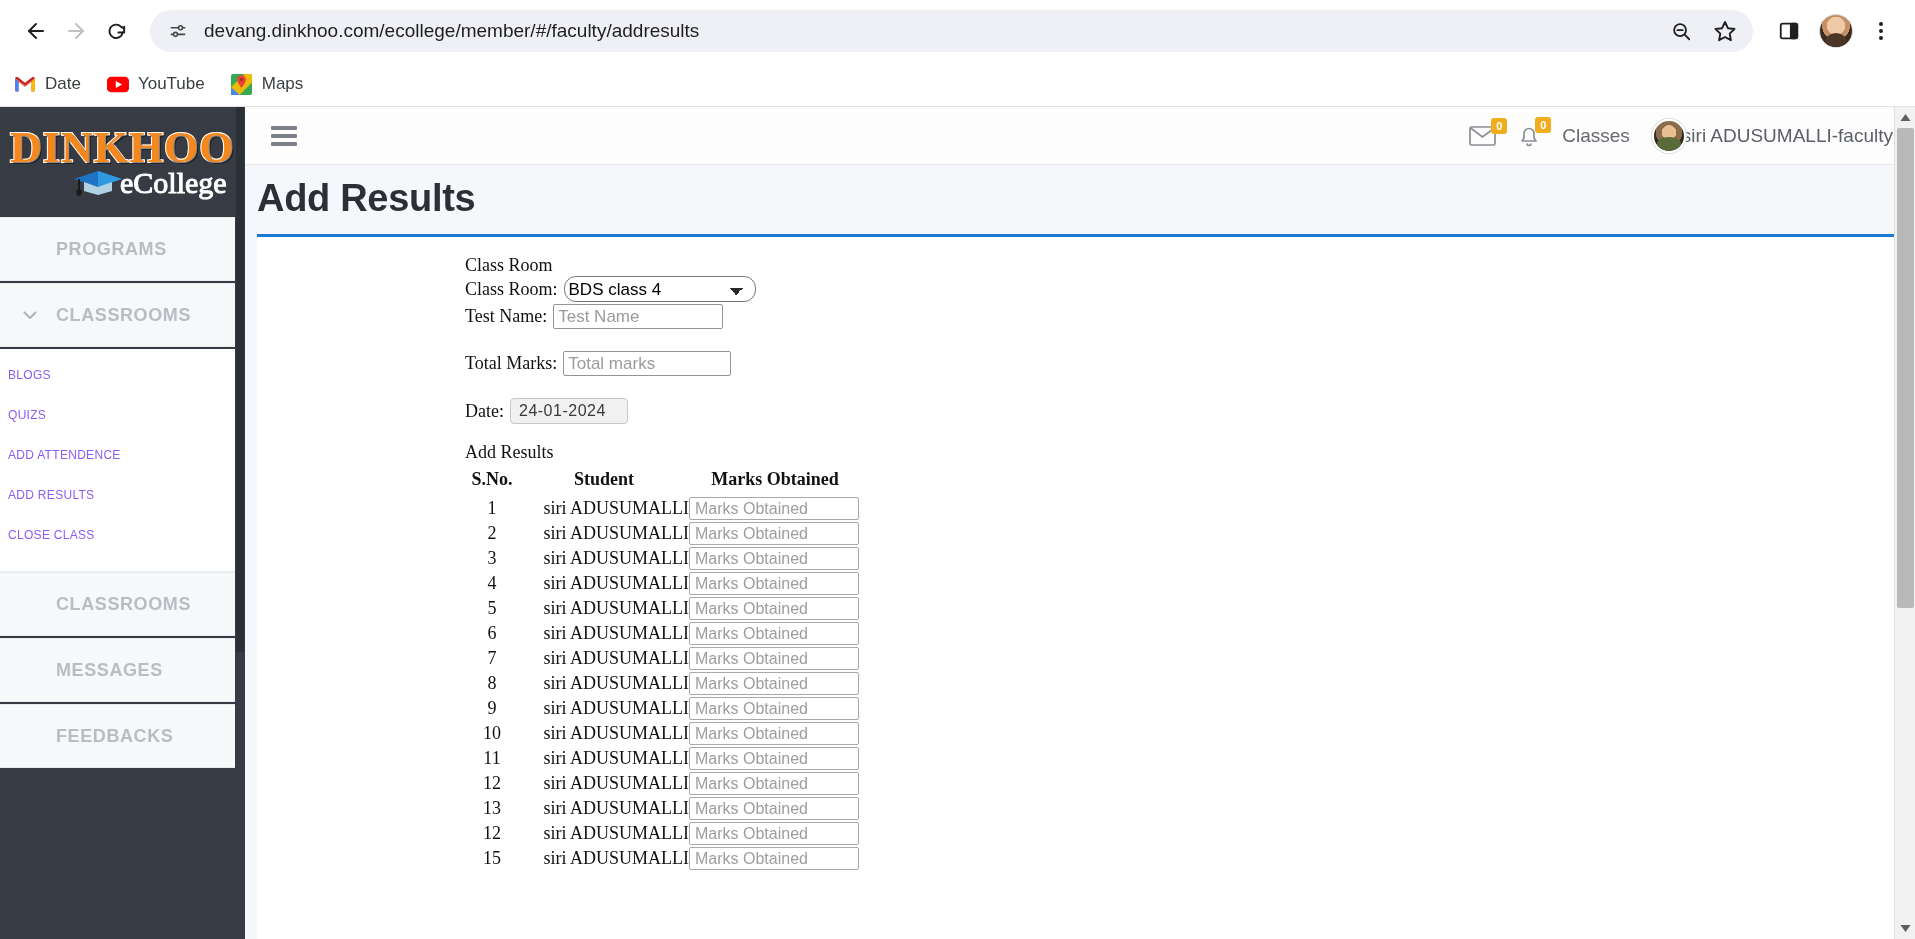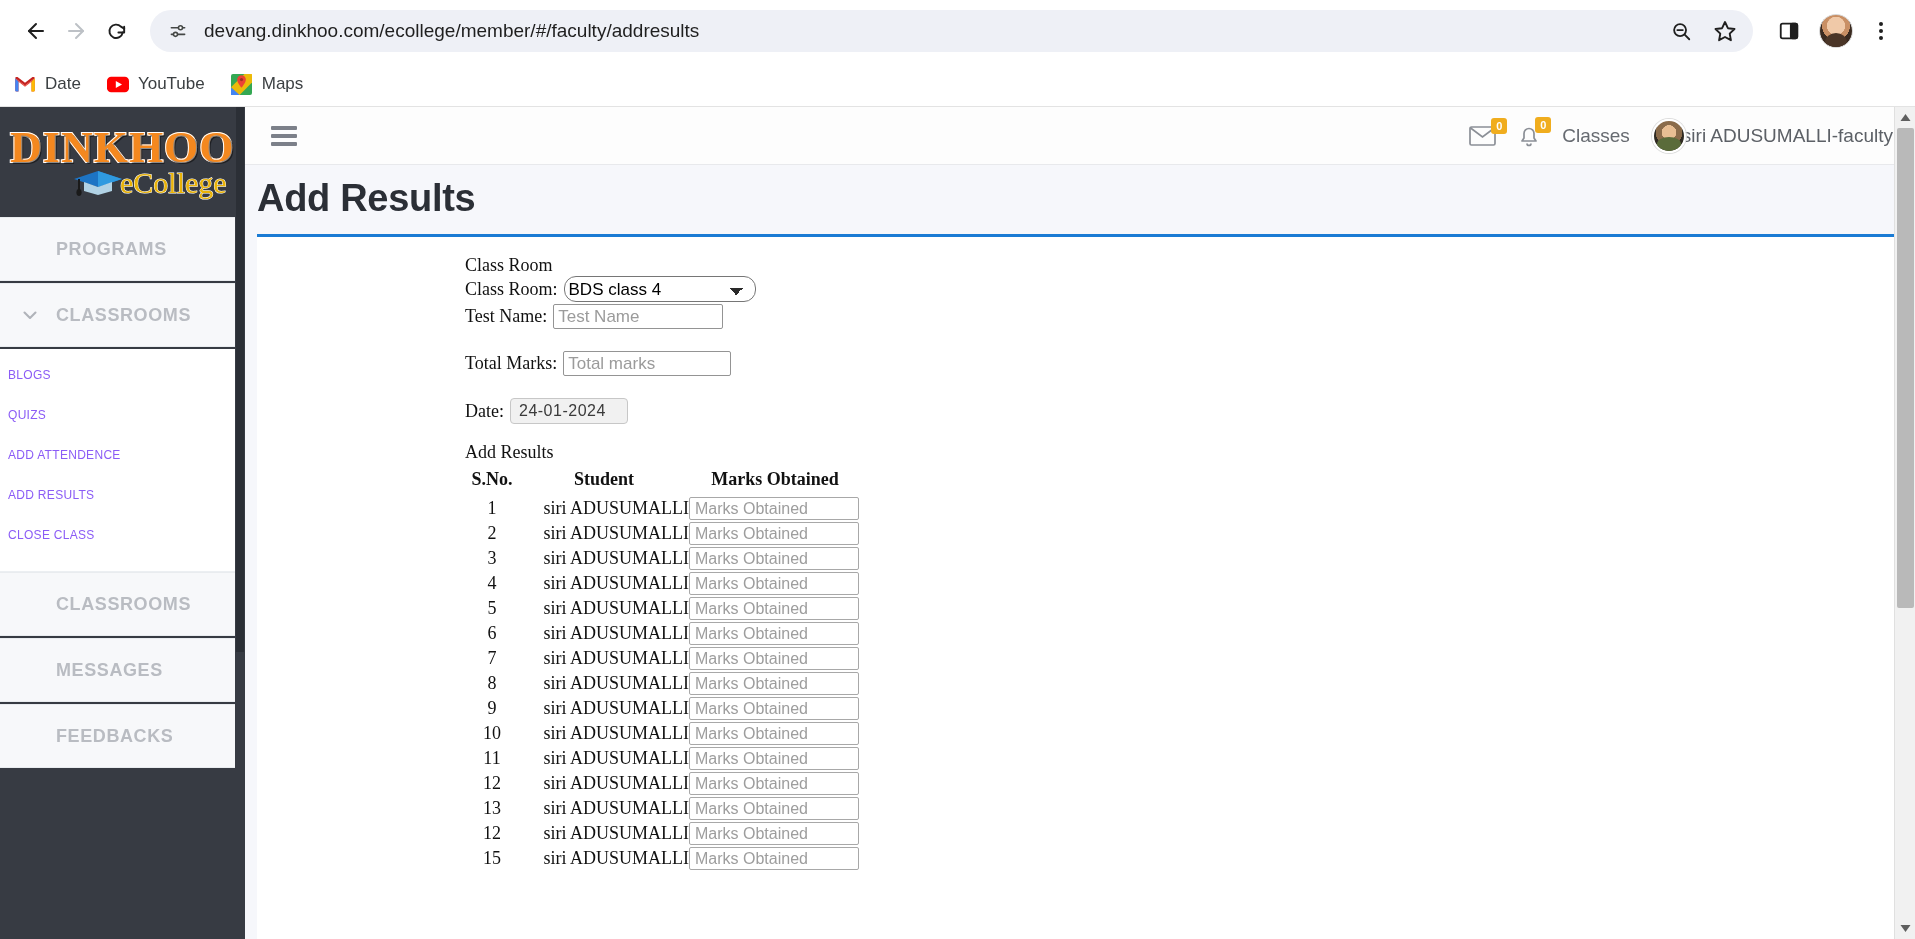--- a/index.html
+++ b/index.html
@@ -133,21 +133,21 @@
   }
   .logo-sub {
     display: flex; align-items: center; gap: 2px;
     margin-top: -4px; margin-left: 62px;
   }
   .cap { width: 52px; height: 30px; flex: 0 0 auto; }
   .logo-ecollege {
     font-family: "Liberation Serif", serif;
     font-size: 30px;
     font-weight: 500;
-    color: #eab308;
+    color: #ffffff;
     -webkit-text-stroke: 1px #ffffff;
     paint-order: stroke fill;
     margin-left: -6px;
   }
 
   .nav-scroll {
     flex: 1 1 auto;
     overflow: hidden;
     position: relative;
     padding-right: 10px;

